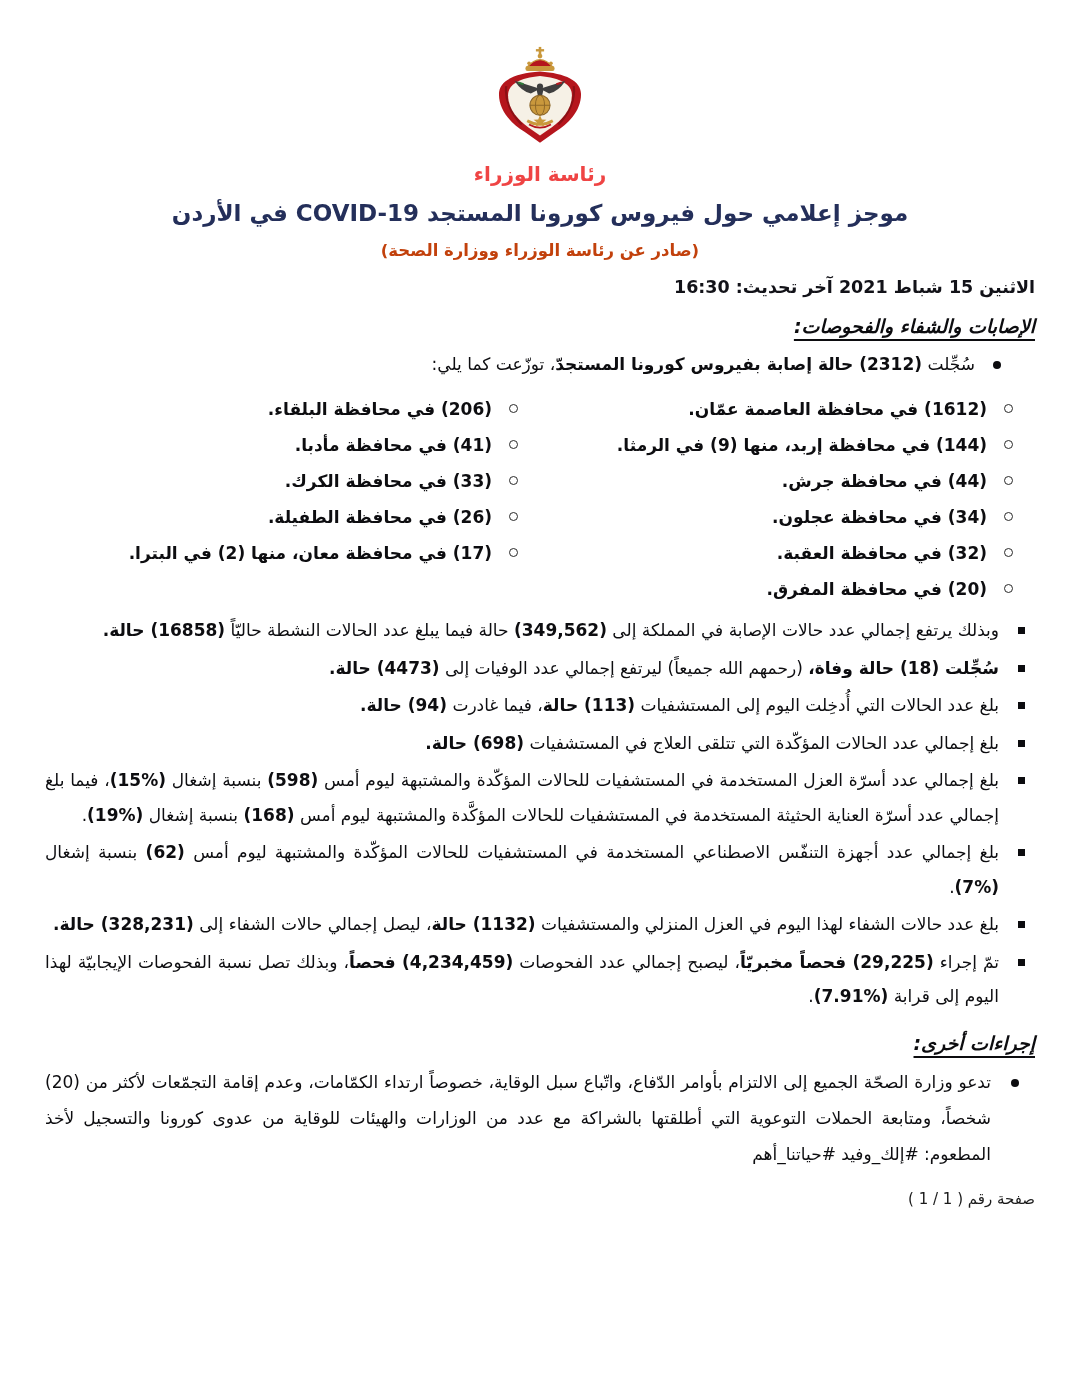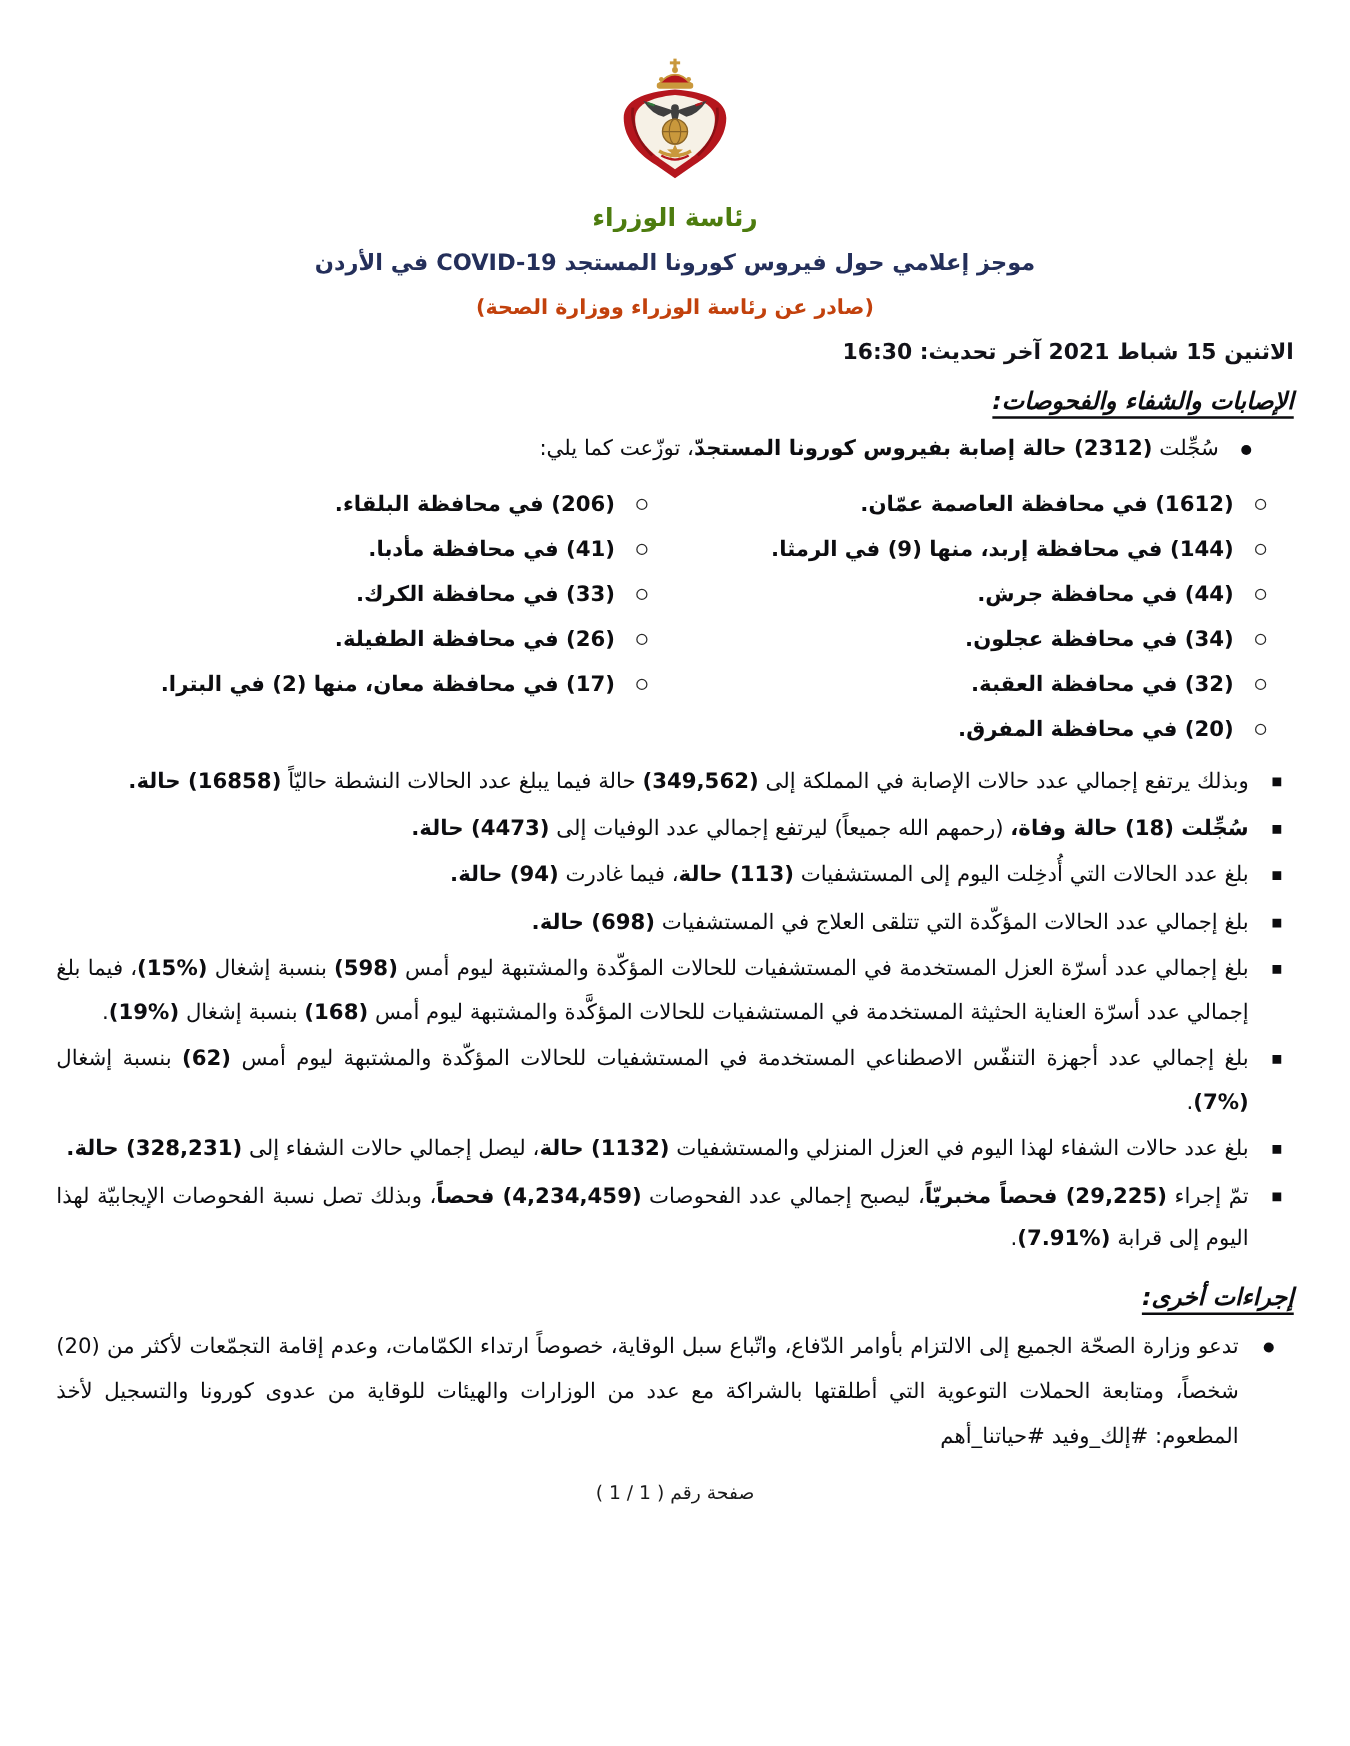--- a/index.html
+++ b/index.html
@@ -12,25 +12,25 @@
     padding:46px 45px 20px 45px;
     font-family:"DejaVu Sans", sans-serif;
     color:#0d0d10;
     direction:rtl;
     overflow:hidden;
   }
   
   .logo-wrap{text-align:center;}
   .emblem{display:block;margin:0 auto;}
   .logo-caption{
-    font-weight:700;font-size:20px;margin-top:2px;color:#4d7c0f;
+    font-weight:700;font-size:20px;margin-top:2px;color:#ef4444;
     letter-spacing:0;
   }
   .doc-title{
-    text-align:center;font-weight:700;font-size:18px;
+    text-align:center;font-weight:700;font-size:23px;
     color:#242f5a;margin:14px 0 0 0;
   }
   .doc-subtitle{
     text-align:center;font-weight:700;font-size:16.5px;
     color:#c2410c;margin-top:15px;
   }
   .date-line{
     text-align:right;font-weight:700;font-size:17.5px;
     color:#121218;margin-top:17px;
   }
@@ -82,21 +82,21 @@
   .actions-list li{
     padding-right:44px;line-height:36px;text-align:justify;
   }
   .actions-list li::before{
     content:"";position:absolute;right:16px;top:15px;
     width:8px;height:8px;border-radius:50%;background:#0c0c0f;
   }
 
   
   .page-footer{
-    text-align:center;font-size:15px;color:#1a1a1a;margin-top:18px;
+    text-align:right;font-size:15px;color:#1a1a1a;margin-top:18px;
   }
 </style>
 </head>
 <body>
 
 <div class="page">
 
   <div class="logo-wrap">
     <svg class="emblem" width="128" height="114" viewBox="0 0 140 125" aria-hidden="true">
 

